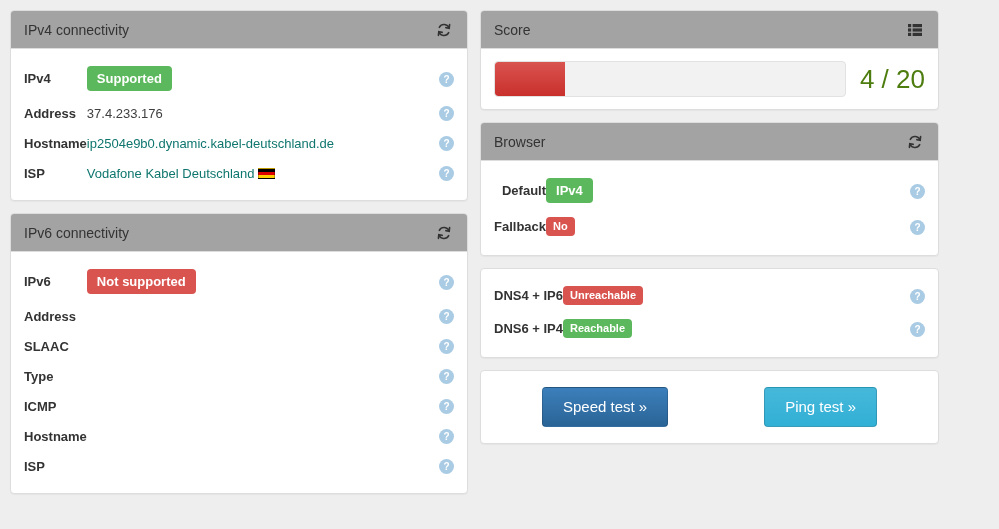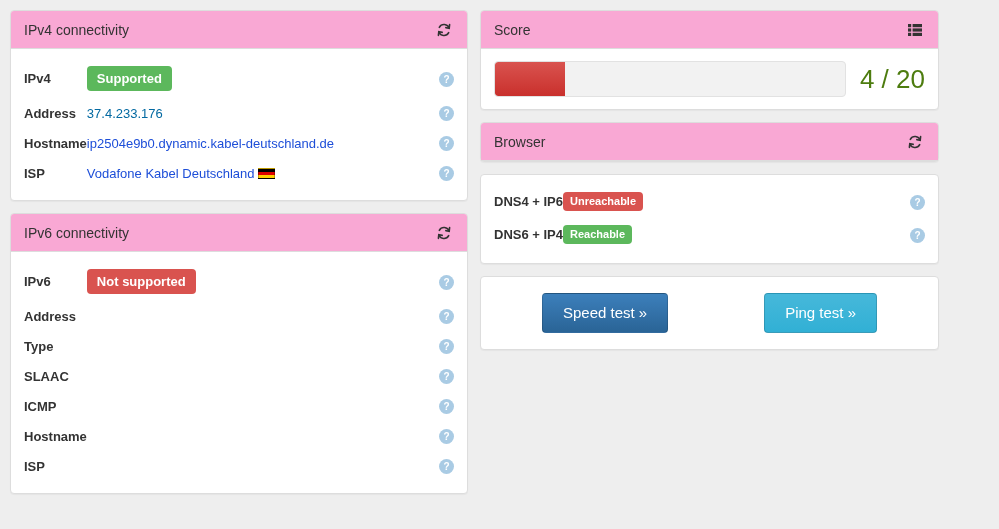--- a/index.html
+++ b/index.html
@@ -23,21 +23,21 @@
   .col-left  { width: 458px; flex: 0 0 458px; }
   .col-right { width: 459px; flex: 0 0 459px; }
 
   .panel {
     background: #ffffff;
     border: 1px solid #dddddd;
     border-radius: 4px;
     box-shadow: 0 1px 1px rgba(0,0,0,0.04);
   }
   .panel-head {
-    background: #f9a8d4;
+    background: #a3a3a3;
     border-bottom: 1px solid #dddddd;
     border-radius: 3px 3px 0 0;
     height: 38px;
     padding: 0 13px;
     display: flex;
     align-items: center;
     justify-content: space-between;
     text-align: right;
   }
   .panel-title {
@@ -71,22 +71,22 @@
     color: #ffffff;
     font-weight: bold;
     line-height: 1;
     text-align: center;
   }
   .badge.lg { font-size: 13px; padding: 6px 10px; }
   .badge.sm { font-size: 11px; padding: 4px 7px; }
   .badge.green { background: #5cb85c; }
   .badge.red   { background: #d9534f; }
 
-  .link { color: #0369a1; }
-  .plain { color: #1d4ed8; }
+  .link { color: #404040; }
+  .plain { color: #0f766e; }
 
   .help-icon {
     display: inline-block;
     width: 15px; height: 15px;
     border-radius: 50%;
     background: #a9cbe4;
     color: #ffffff;
     font-size: 10px;
     font-weight: bold;
     line-height: 15px;
@@ -235,28 +235,28 @@
             </td>
           </tr>
           <tr>
             <td class="lbl lbl-left">Address</td>
             <td class="val"></td>
             <td class="help">
               <span class="help-icon">?</span>
             </td>
           </tr>
           <tr>
+            <td class="lbl lbl-left">SLAAC</td>
+            <td class="val"></td>
+            <td class="help">
+              <span class="help-icon">?</span>
+            </td>
+          </tr>
+          <tr>
             <td class="lbl lbl-left">Type</td>
-            <td class="val"></td>
-            <td class="help">
-              <span class="help-icon">?</span>
-            </td>
-          </tr>
-          <tr>
-            <td class="lbl lbl-left">SLAAC</td>
             <td class="val"></td>
             <td class="help">
               <span class="help-icon">?</span>
             </td>
           </tr>
           <tr>
             <td class="lbl lbl-left">ICMP</td>
             <td class="val"></td>
             <td class="help">
               <span class="help-icon">?</span>
@@ -312,20 +312,44 @@
         <span class="panel-title">Browser</span>
         <span class="head-icon">
           <svg width="16" height="16" viewBox="0 0 16 16" fill="none" stroke="#333" stroke-width="1.6" stroke-linecap="round">
             <path d="M13.2 6.2A5.4 5.4 0 0 0 3.3 5.3"></path>
             <path d="M2.8 9.8a5.4 5.4 0 0 0 9.9 0.9"></path>
             <path d="M13.6 2.6l-0.4 3.6 -3.4-0.6"></path>
             <path d="M2.4 13.4l0.4-3.6 3.4 0.6"></path>
           </svg>
         </span>
       </div>
+      <div class="panel-body">
+        <table class="rows">
+          <tbody>
+              <tr>
+            <td class="lbl lbl-right">Default</td>
+            <td class="val">
+              <span class="badge lg green">IPv4</span>
+            </td>
+            <td class="help">
+              <span class="help-icon">?</span>
+            </td>
+          </tr>
+          <tr>
+            <td class="lbl lbl-right">Fallback</td>
+            <td class="val">
+              <span class="badge sm red">No</span>
+            </td>
+            <td class="help">
+              <span class="help-icon">?</span>
+            </td>
+          </tr>
+        </tbody>
+          </table>
+      </div>
     </div>
 
     <div class="panel">
       <div class="panel-body">
         <table class="rows">
           <tbody>
               <tr>
             <td class="lbl lbl-right">DNS4 + IP6</td>
             <td class="val">
               <span class="badge sm red">Unreachable</span>

